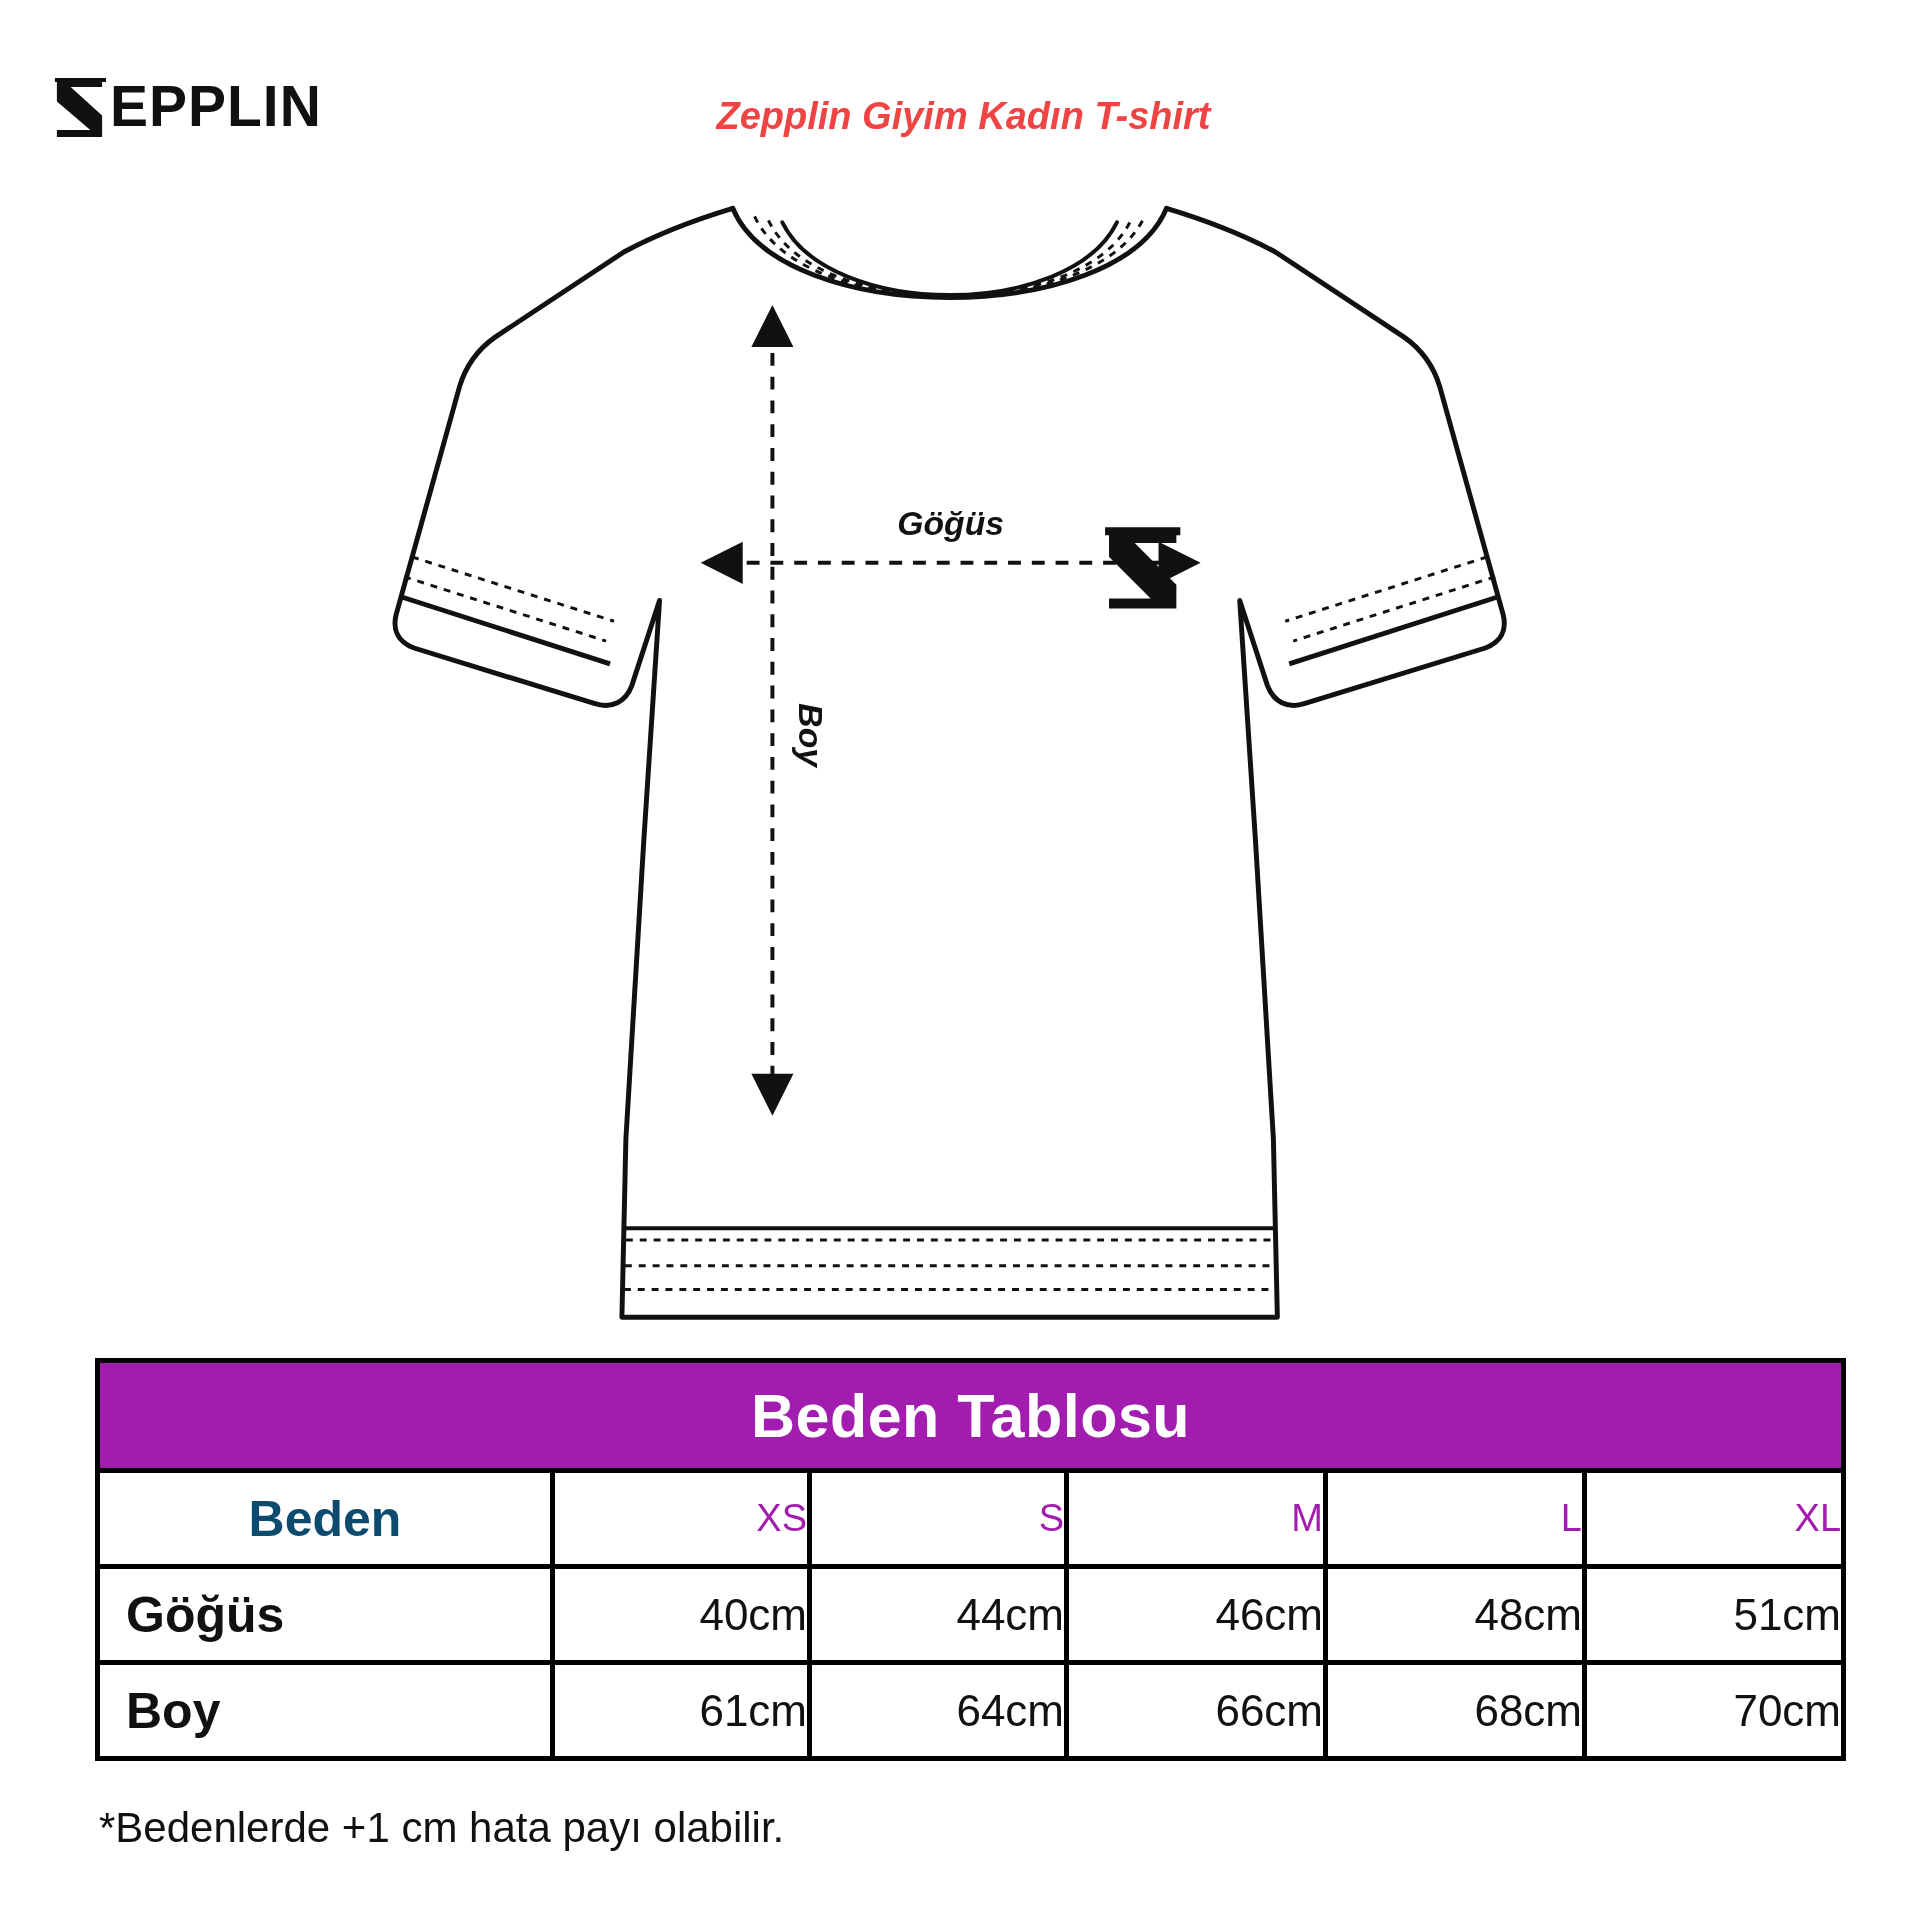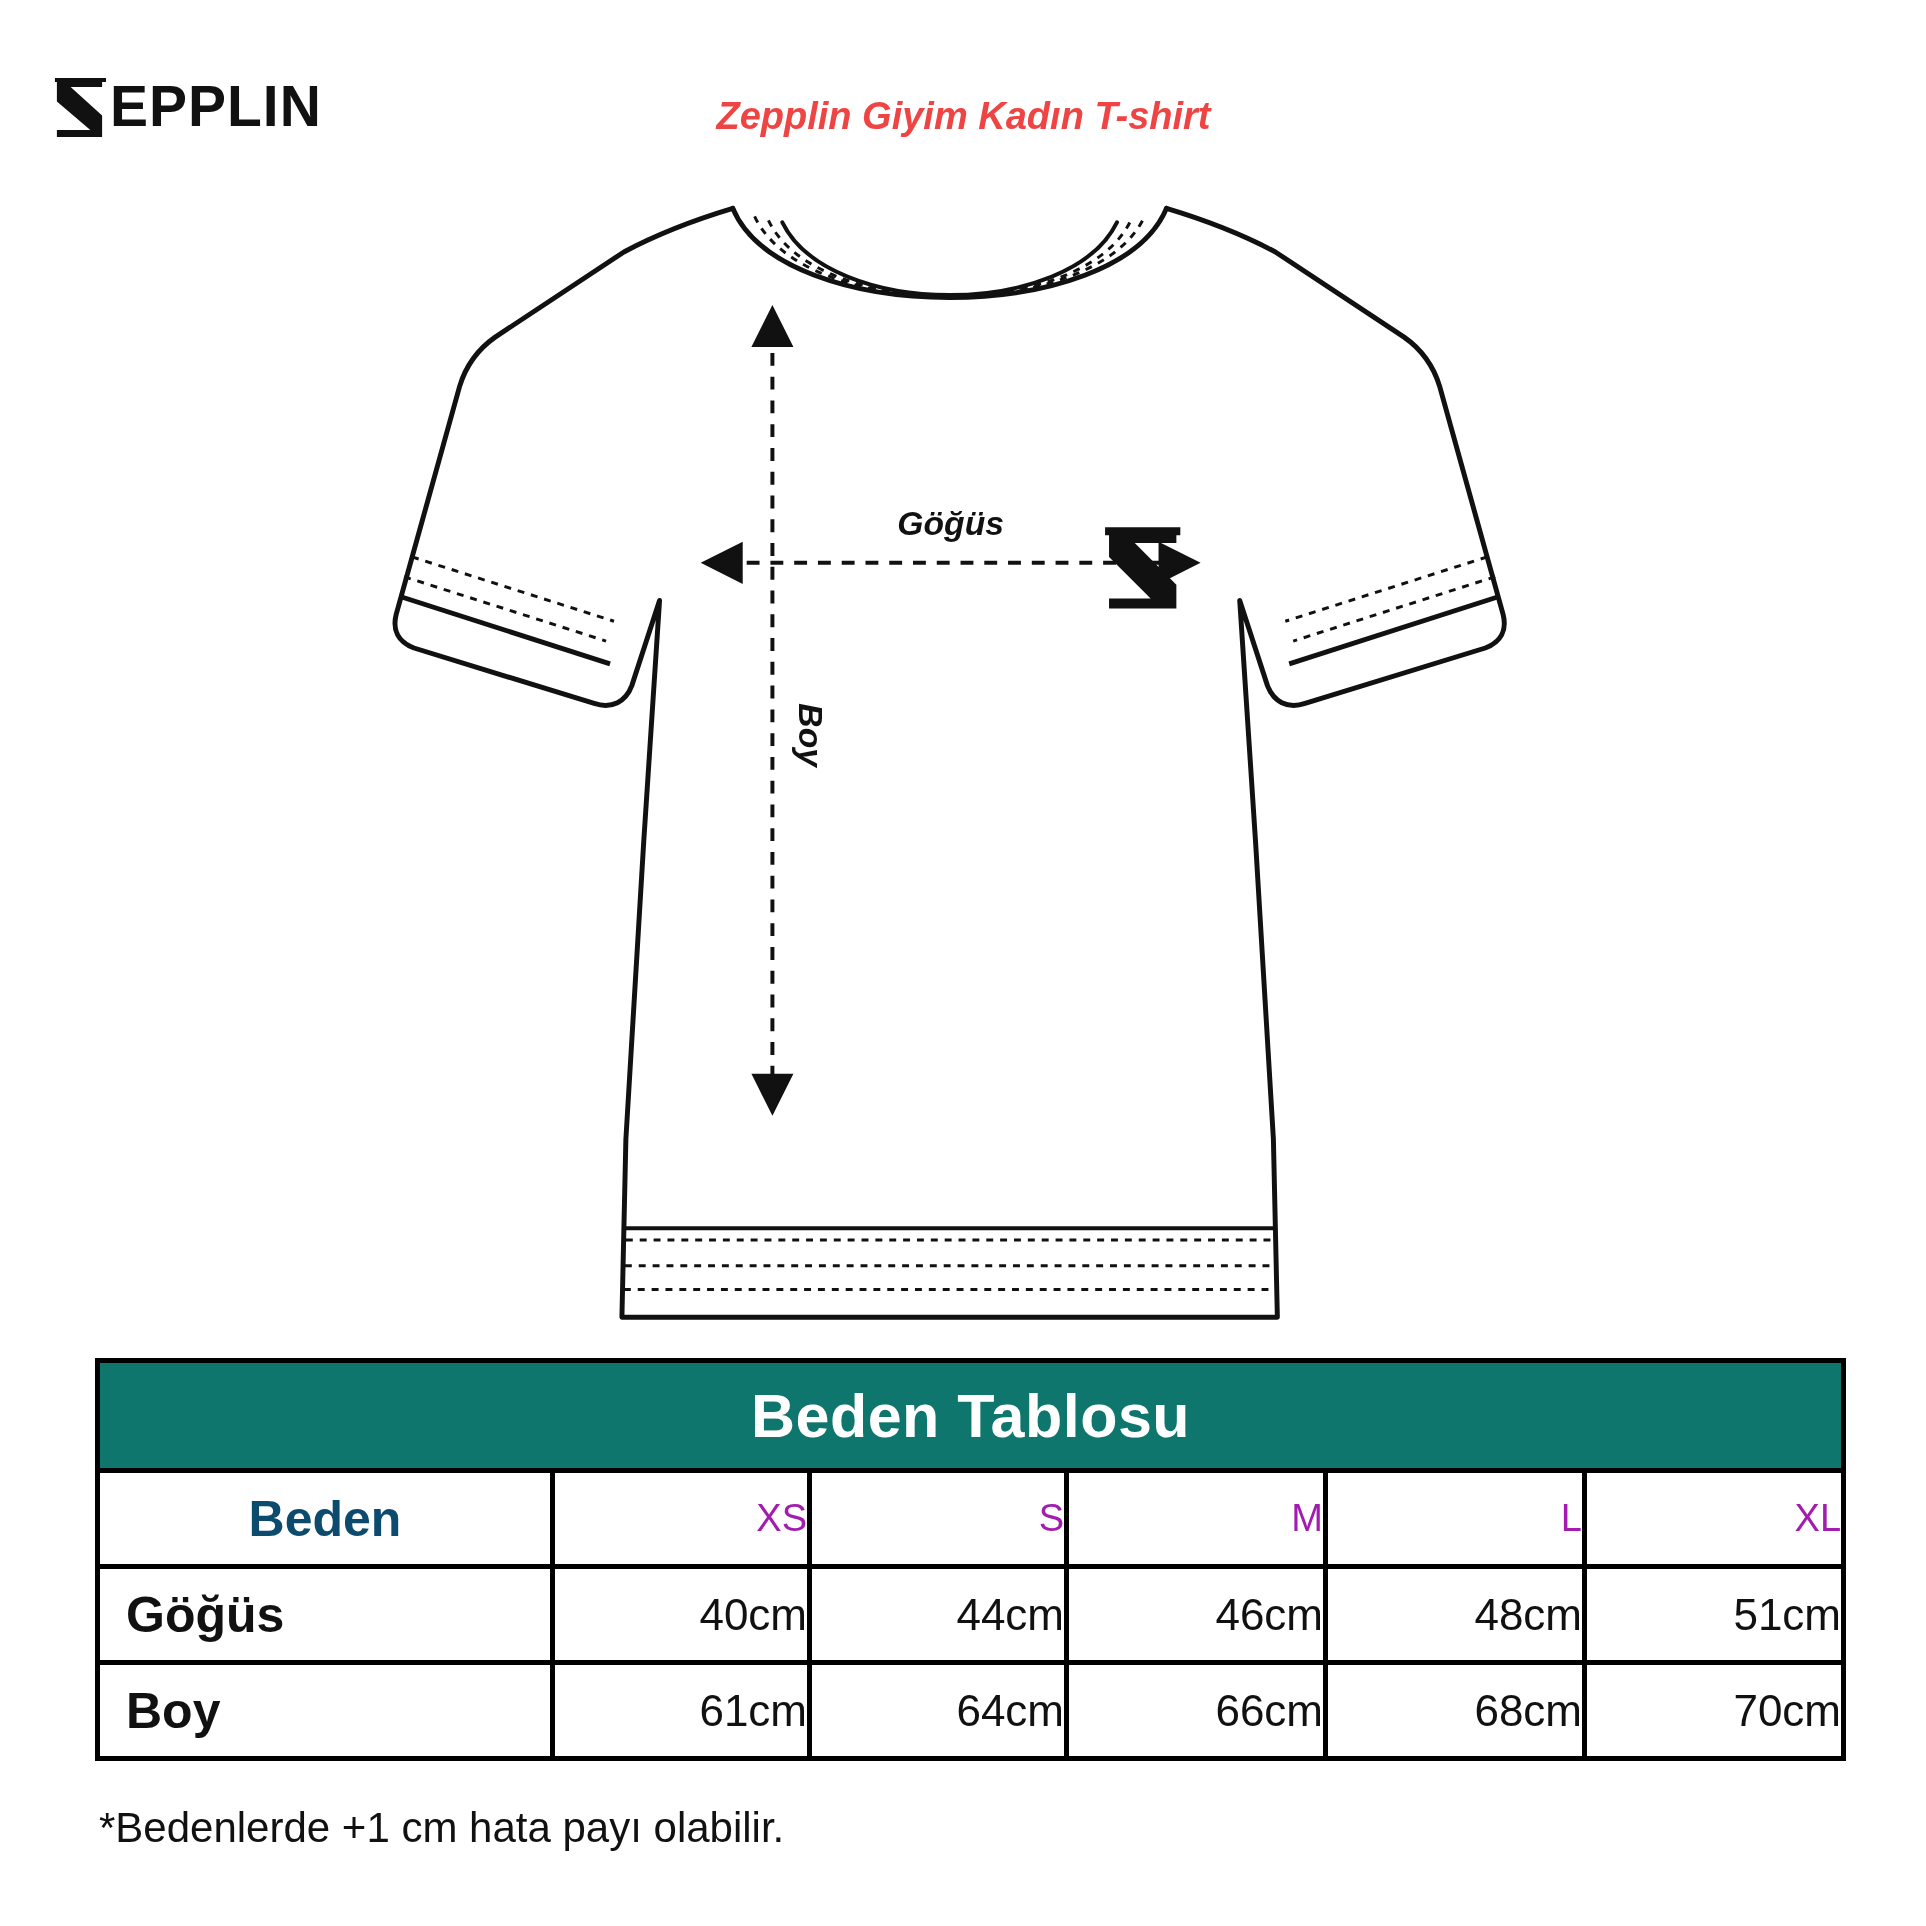--- a/index.html
+++ b/index.html
@@ -82,21 +82,21 @@
   table.size-table {
     border-collapse: collapse;
     width: 1748px;
     table-layout: fixed;
   }
   table.size-table td, table.size-table th {
     border: 5px solid #000000;
     padding: 0;
   }
   .tbl-title {
-    background: #0f766e;
+    background: #a21caf;
     color: #ffffff;
     font-size: 61px;
     font-weight: bold;
     text-align: center;
     height: 105px;
     letter-spacing: 0.5px;
   }
   .row-head td {
     height: 91px;
   }

